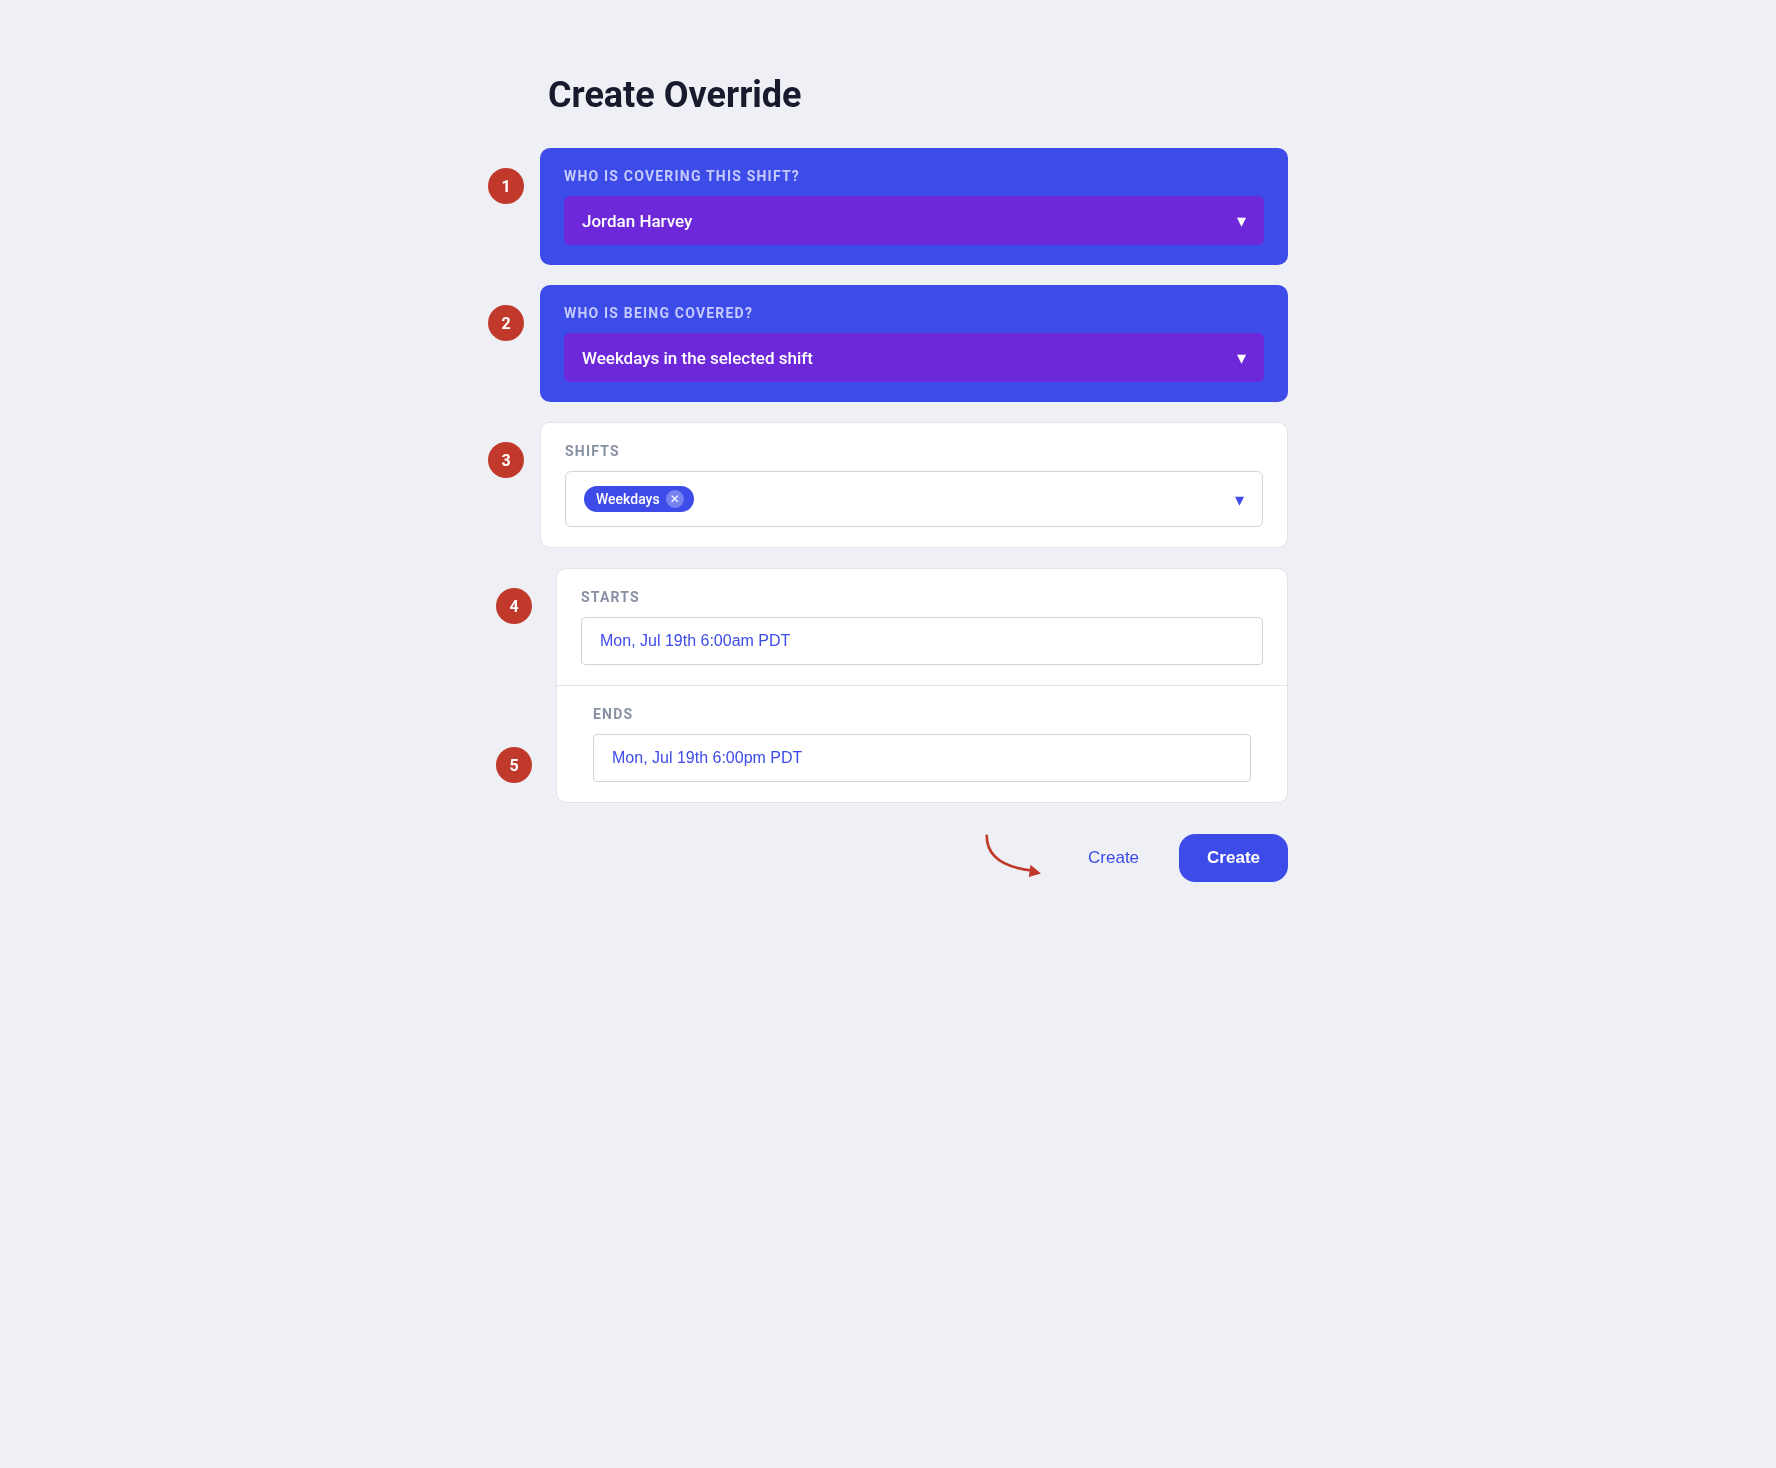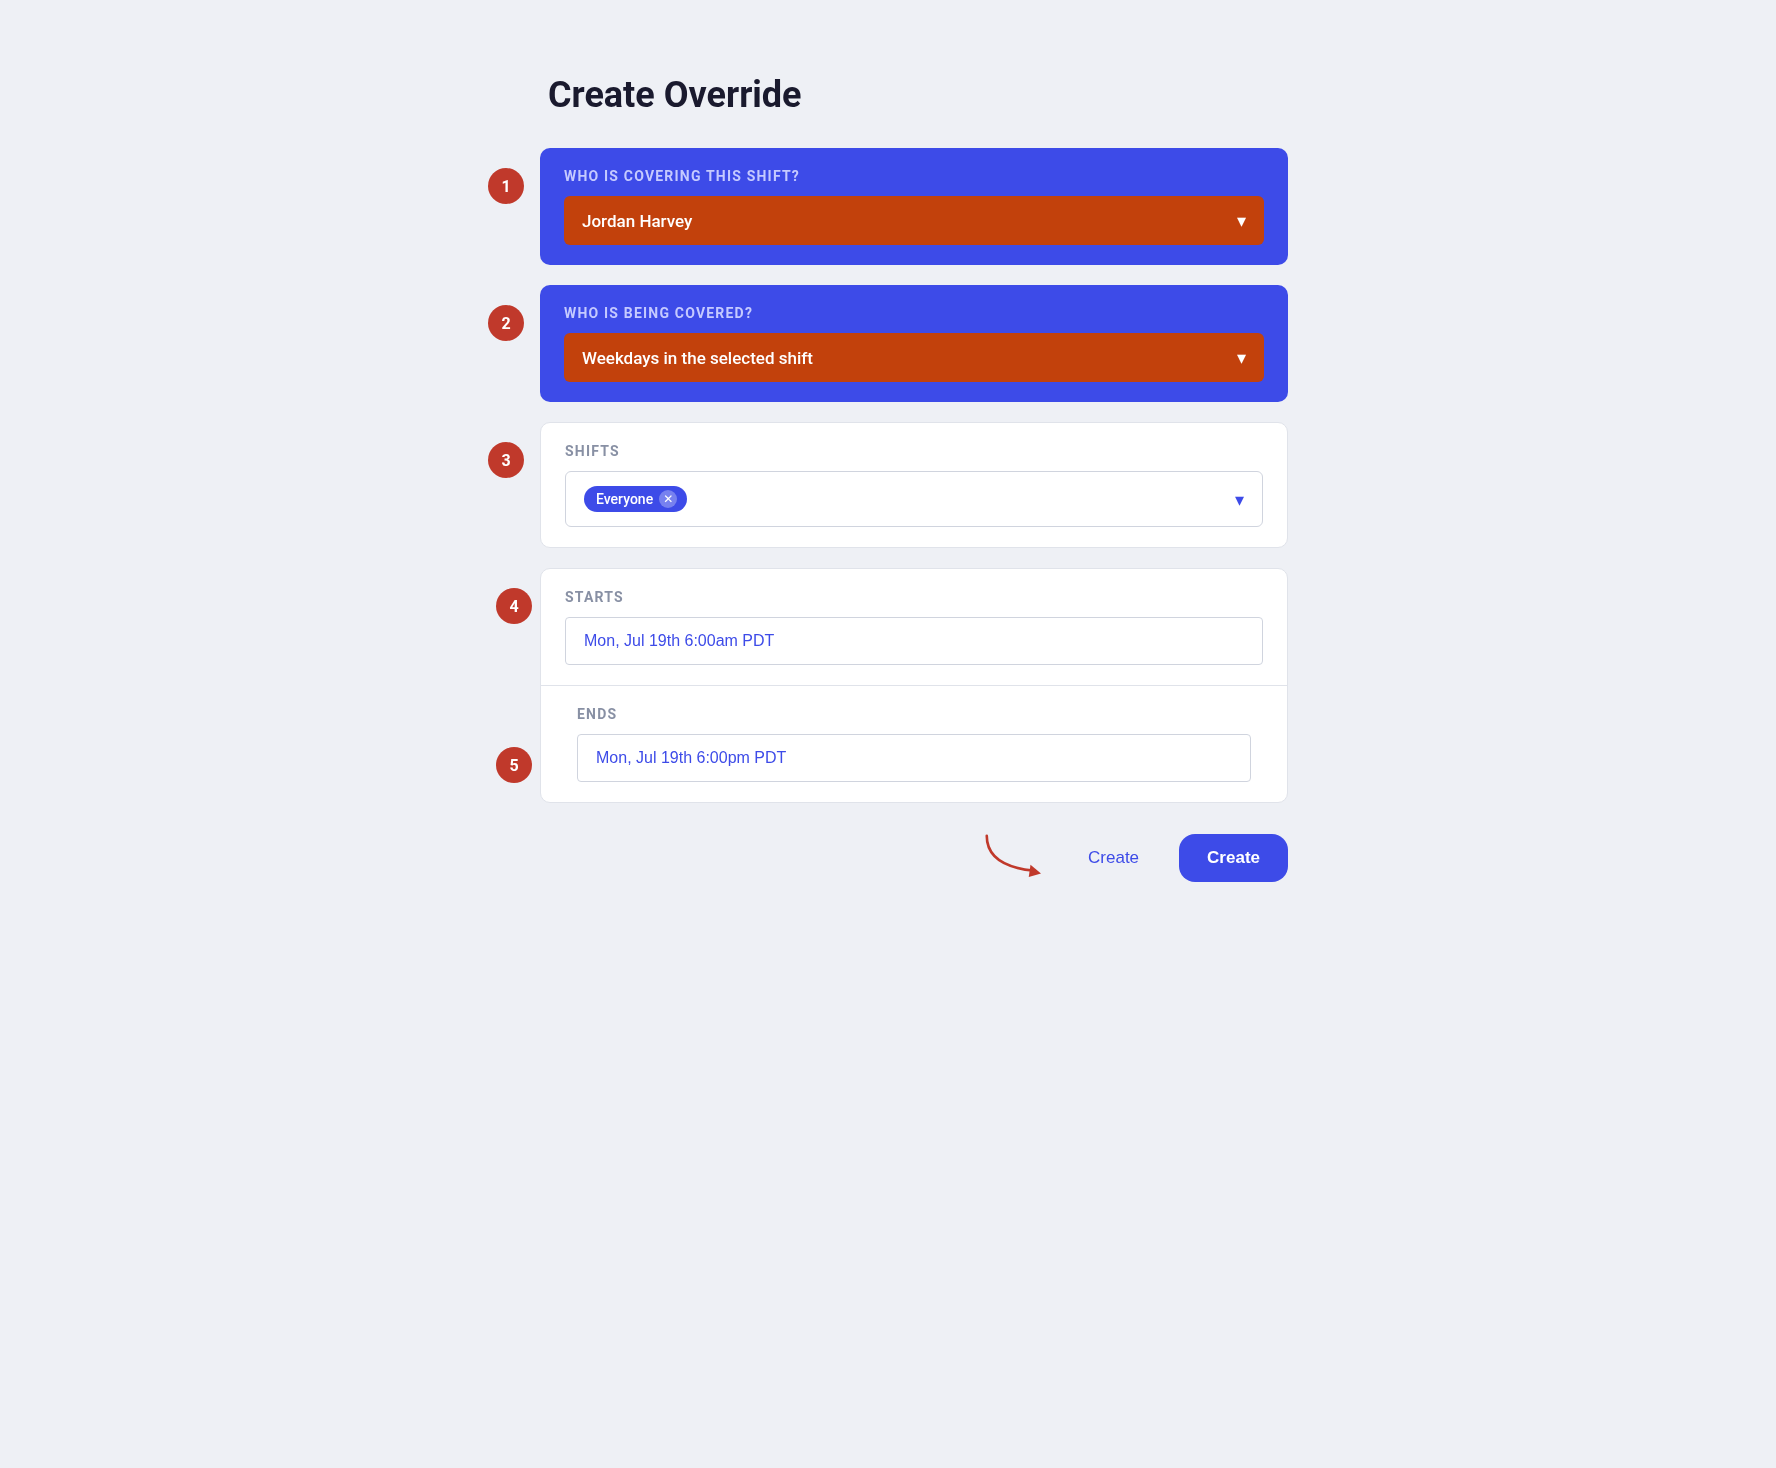--- a/index.html
+++ b/index.html
@@ -76,21 +76,21 @@
 
     .card-label-blue {
       color: #c5caff;
     }
 
     .card-label-gray {
       color: #8890a4;
     }
 
     .select-blue {
-      background-color: #c2410c;
+      background-color: #6d28d9;
       border: none;
       border-radius: 6px;
       padding: 14px 18px;
       color: white;
       font-size: 17px;
       font-weight: 500;
       width: 100%;
       display: flex;
       align-items: center;
       justify-content: space-between;
@@ -245,21 +245,21 @@
 
   <div class="step-row">
     <div class="step-badge">
       <span>3</span>
     </div>
     <div class="card card-white">
       <div class="card-label card-label-gray">SHIFTS</div>
       <div class="select-white">
         <div style="display:flex; align-items:center; flex-wrap:wrap; gap:4px;">
           <div class="tag-chip">
-            <span>Everyone</span>
+            <span>Weekdays</span>
             <div class="tag-chip-x">
               <span>✕</span>
             </div>
           </div>
         </div>
         <span class="chevron-icon">▾</span>
       </div>
     </div>
   </div>
 
@@ -269,21 +269,21 @@
         <div class="step-badge" style="margin-top:20px; margin-right:0;">
 
           <span>4</span>
         </div>
         <div style="flex:1;"></div>
         <div class="step-badge" style="margin-top:0; margin-right:0; margin-bottom:20px;">
           <span>5</span>
         </div>
       </div>
     </div>
-    <div class="starts-ends-wrapper" style="margin-left:0;">
+    <div class="starts-ends-wrapper" style="margin-left:16px;">
       <div class="starts-section">
         <div class="card-label card-label-gray">STARTS</div>
         <input class="text-input" type="text" value="Mon, Jul 19th 6:00am PDT" style="">
       </div>
       <div class="ends-section">
         <div class="card-label card-label-gray">ENDS</div>
         <input class="text-input" type="text" value="Mon, Jul 19th 6:00pm PDT" style="">
       </div>
     </div>
   </div>

